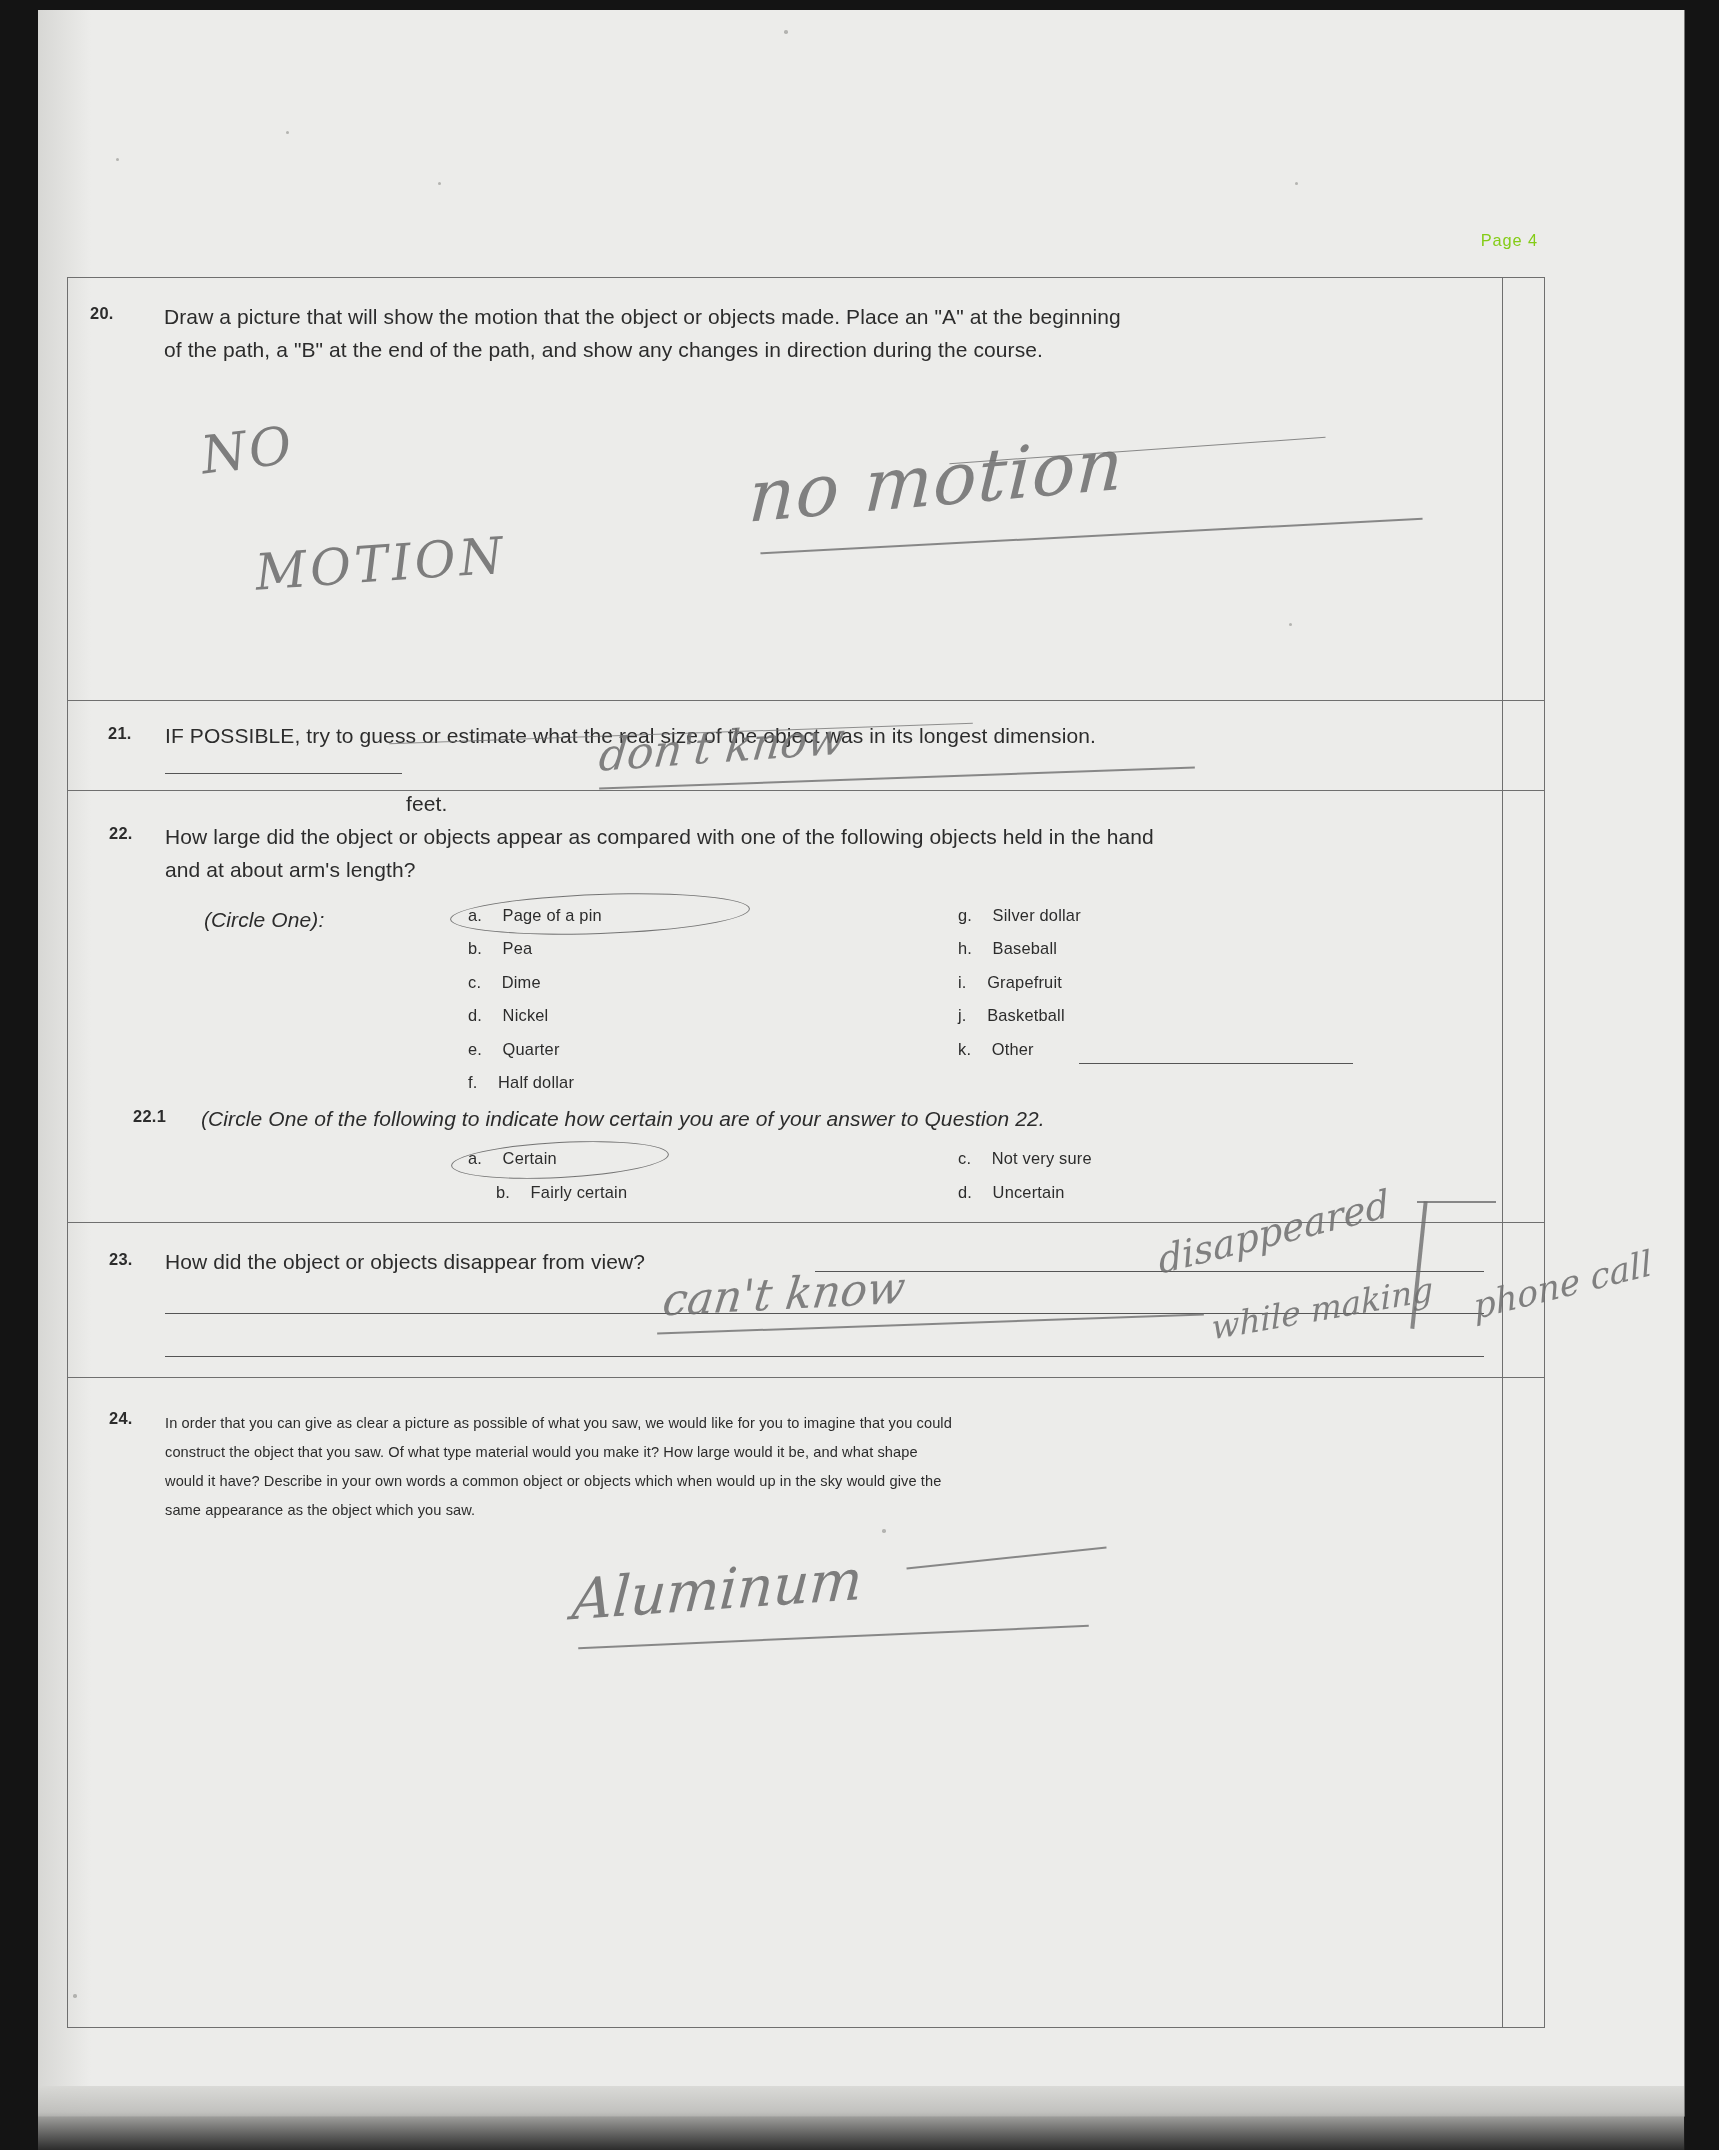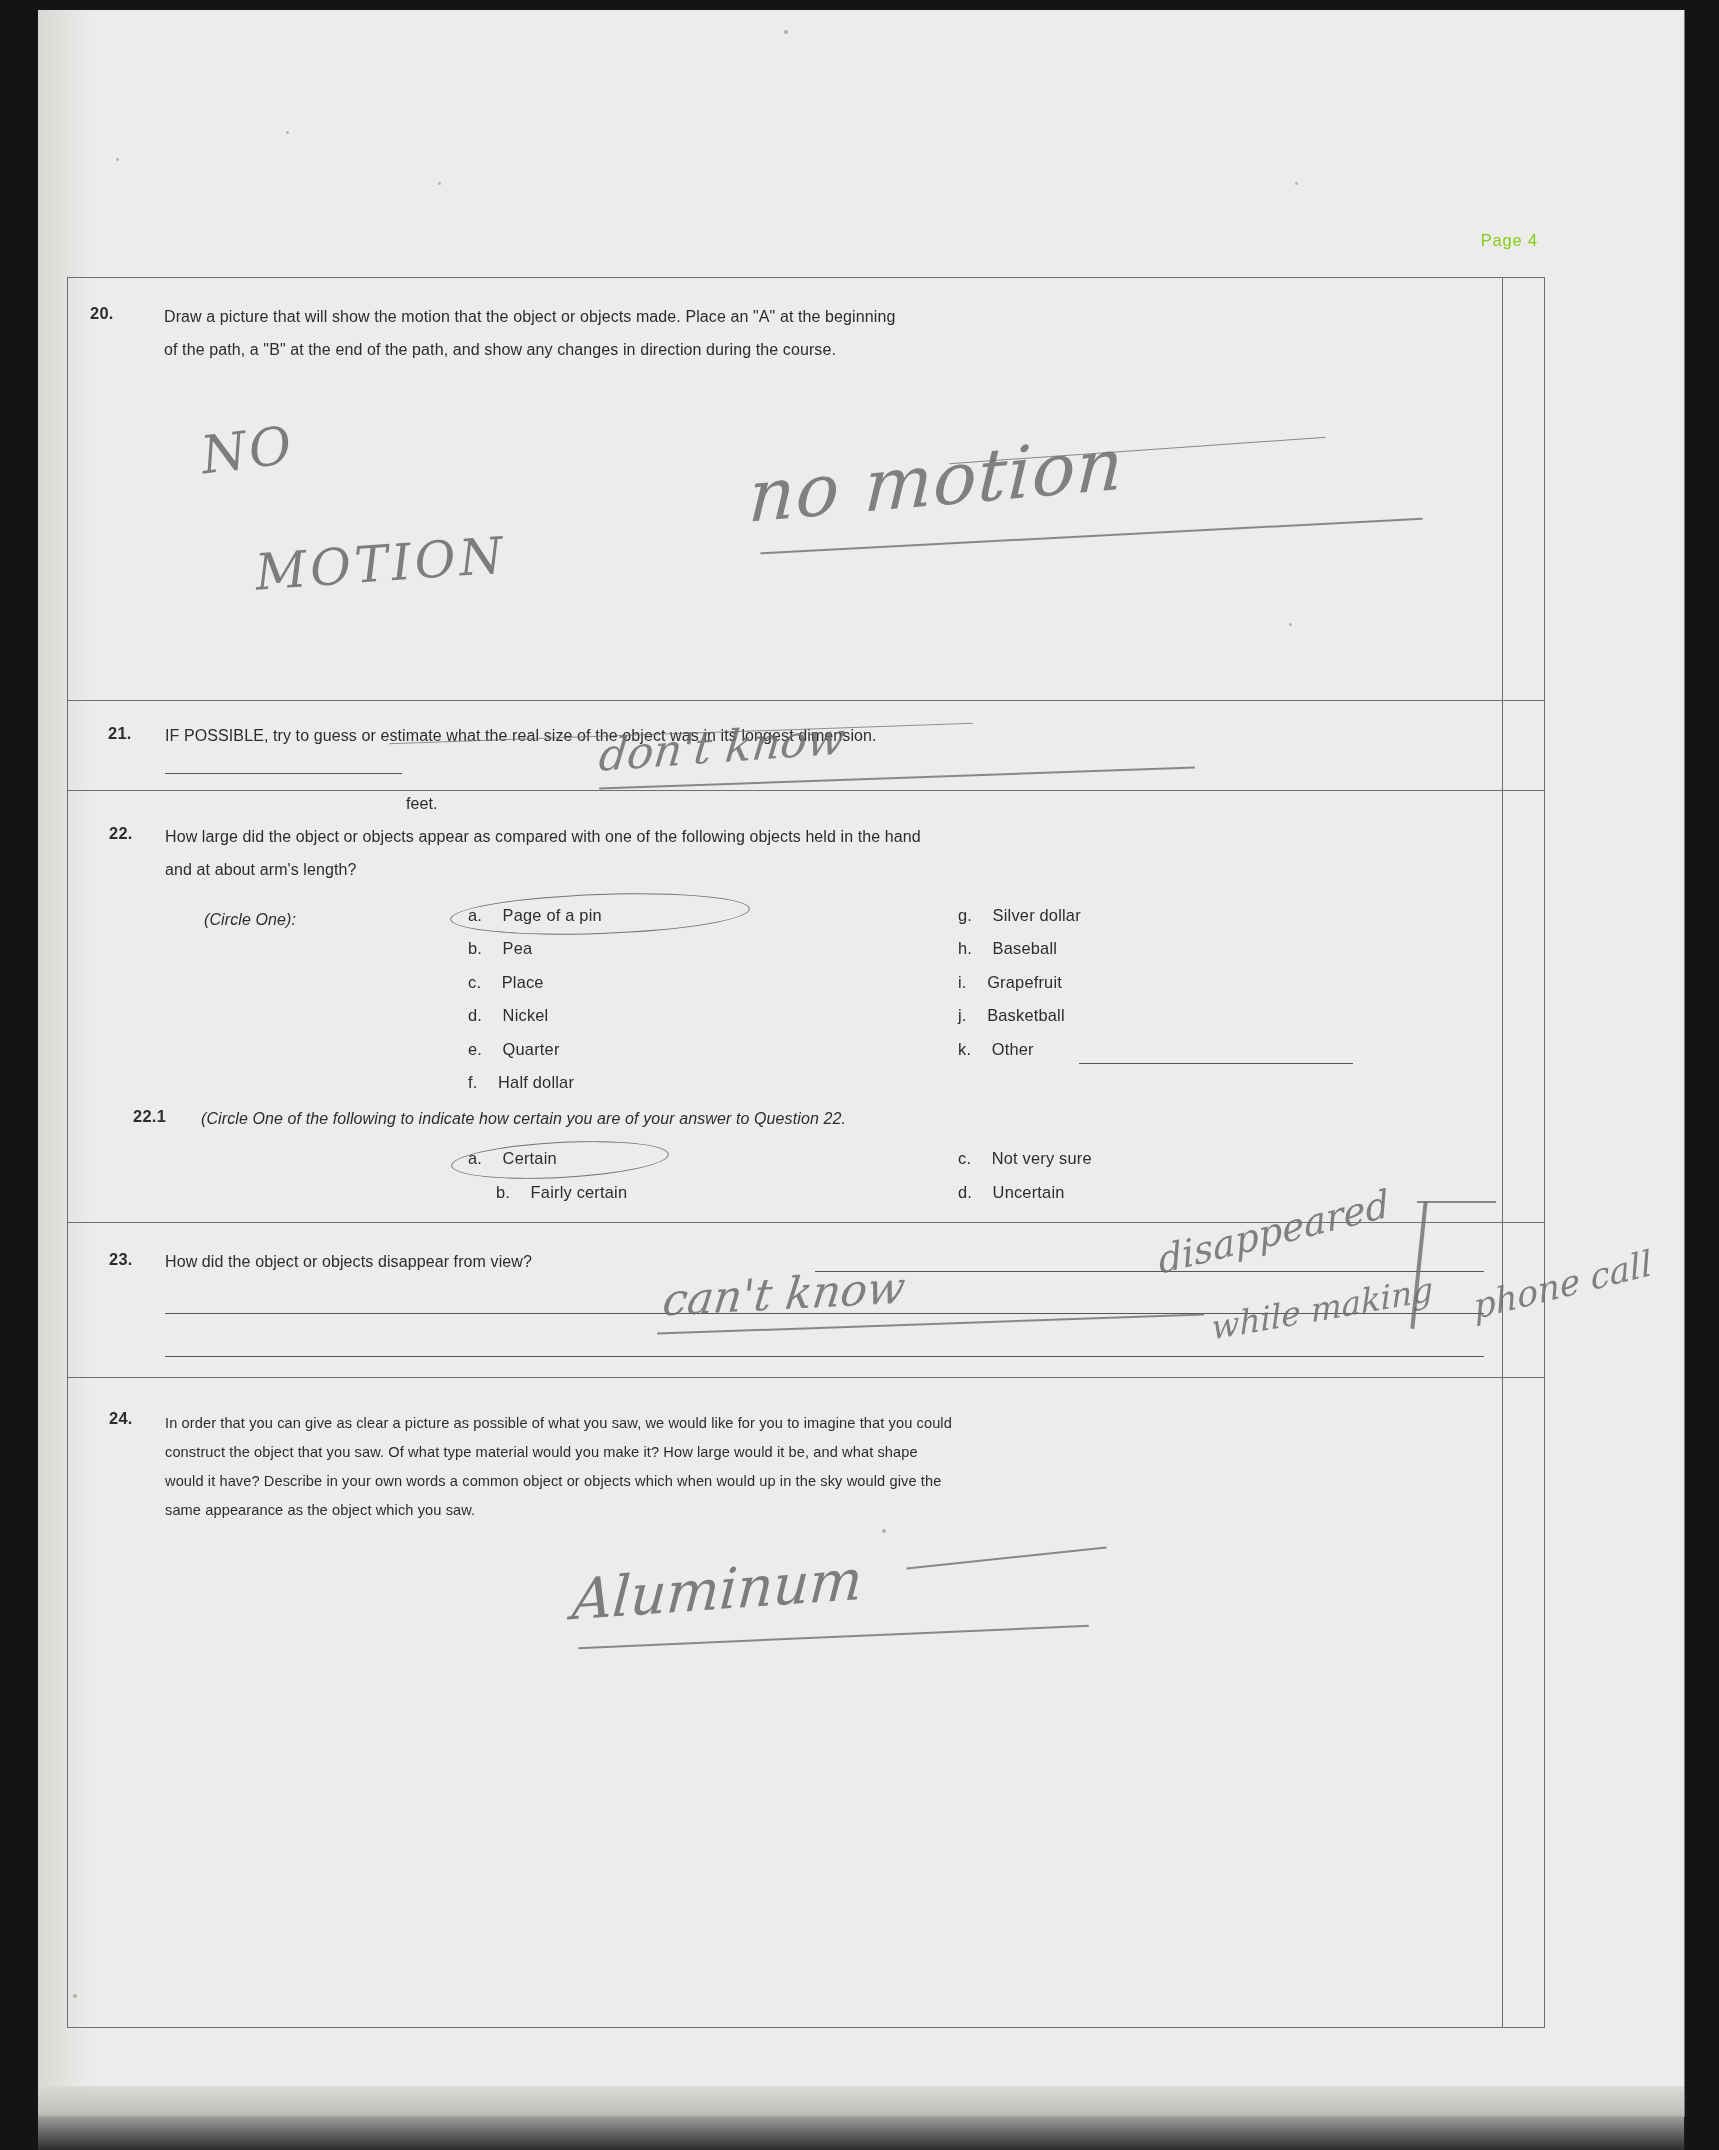--- a/index.html
+++ b/index.html
@@ -108,21 +108,21 @@
     line-height: 27px;
     letter-spacing: 0.1px;
   }
   .qnum {
     position: absolute;
     color: #2c2c2c;
     font-size: 16.4px;
     font-weight: bold;
     letter-spacing: 0.3px;
   }
-  .qtext-big { font-size: 16px; }
+  .qtext-big { font-size: 21px; }
   .small { font-size: 14.6px; line-height: 25.5px; }
   .ital { font-style: italic; }
 
   .opt {
     position: absolute;
     font-size: 16.4px;
     color: #2c2c2c;
     letter-spacing: 0.2px;
   }
 
@@ -280,21 +280,21 @@
   <span>Page of a pin</span>
 </div>
 <div class="opt" style="left:468px; top:939px;">
   <span>b.</span>
   <span style="display:inline-block;width:11px;"></span>
   <span>Pea</span>
 </div>
 <div class="opt" style="left:468px; top:973px;">
   <span>c.</span>
   <span style="display:inline-block;width:11px;"></span>
-  <span>Place</span>
+  <span>Dime</span>
 </div>
 <div class="opt" style="left:468px; top:1006px;">
   <span>d.</span>
   <span style="display:inline-block;width:11px;"></span>
   <span>Nickel</span>
 </div>
 <div class="opt" style="left:468px; top:1040px;">
   <span>e.</span>
   <span style="display:inline-block;width:11px;"></span>
   <span>Quarter</span>

